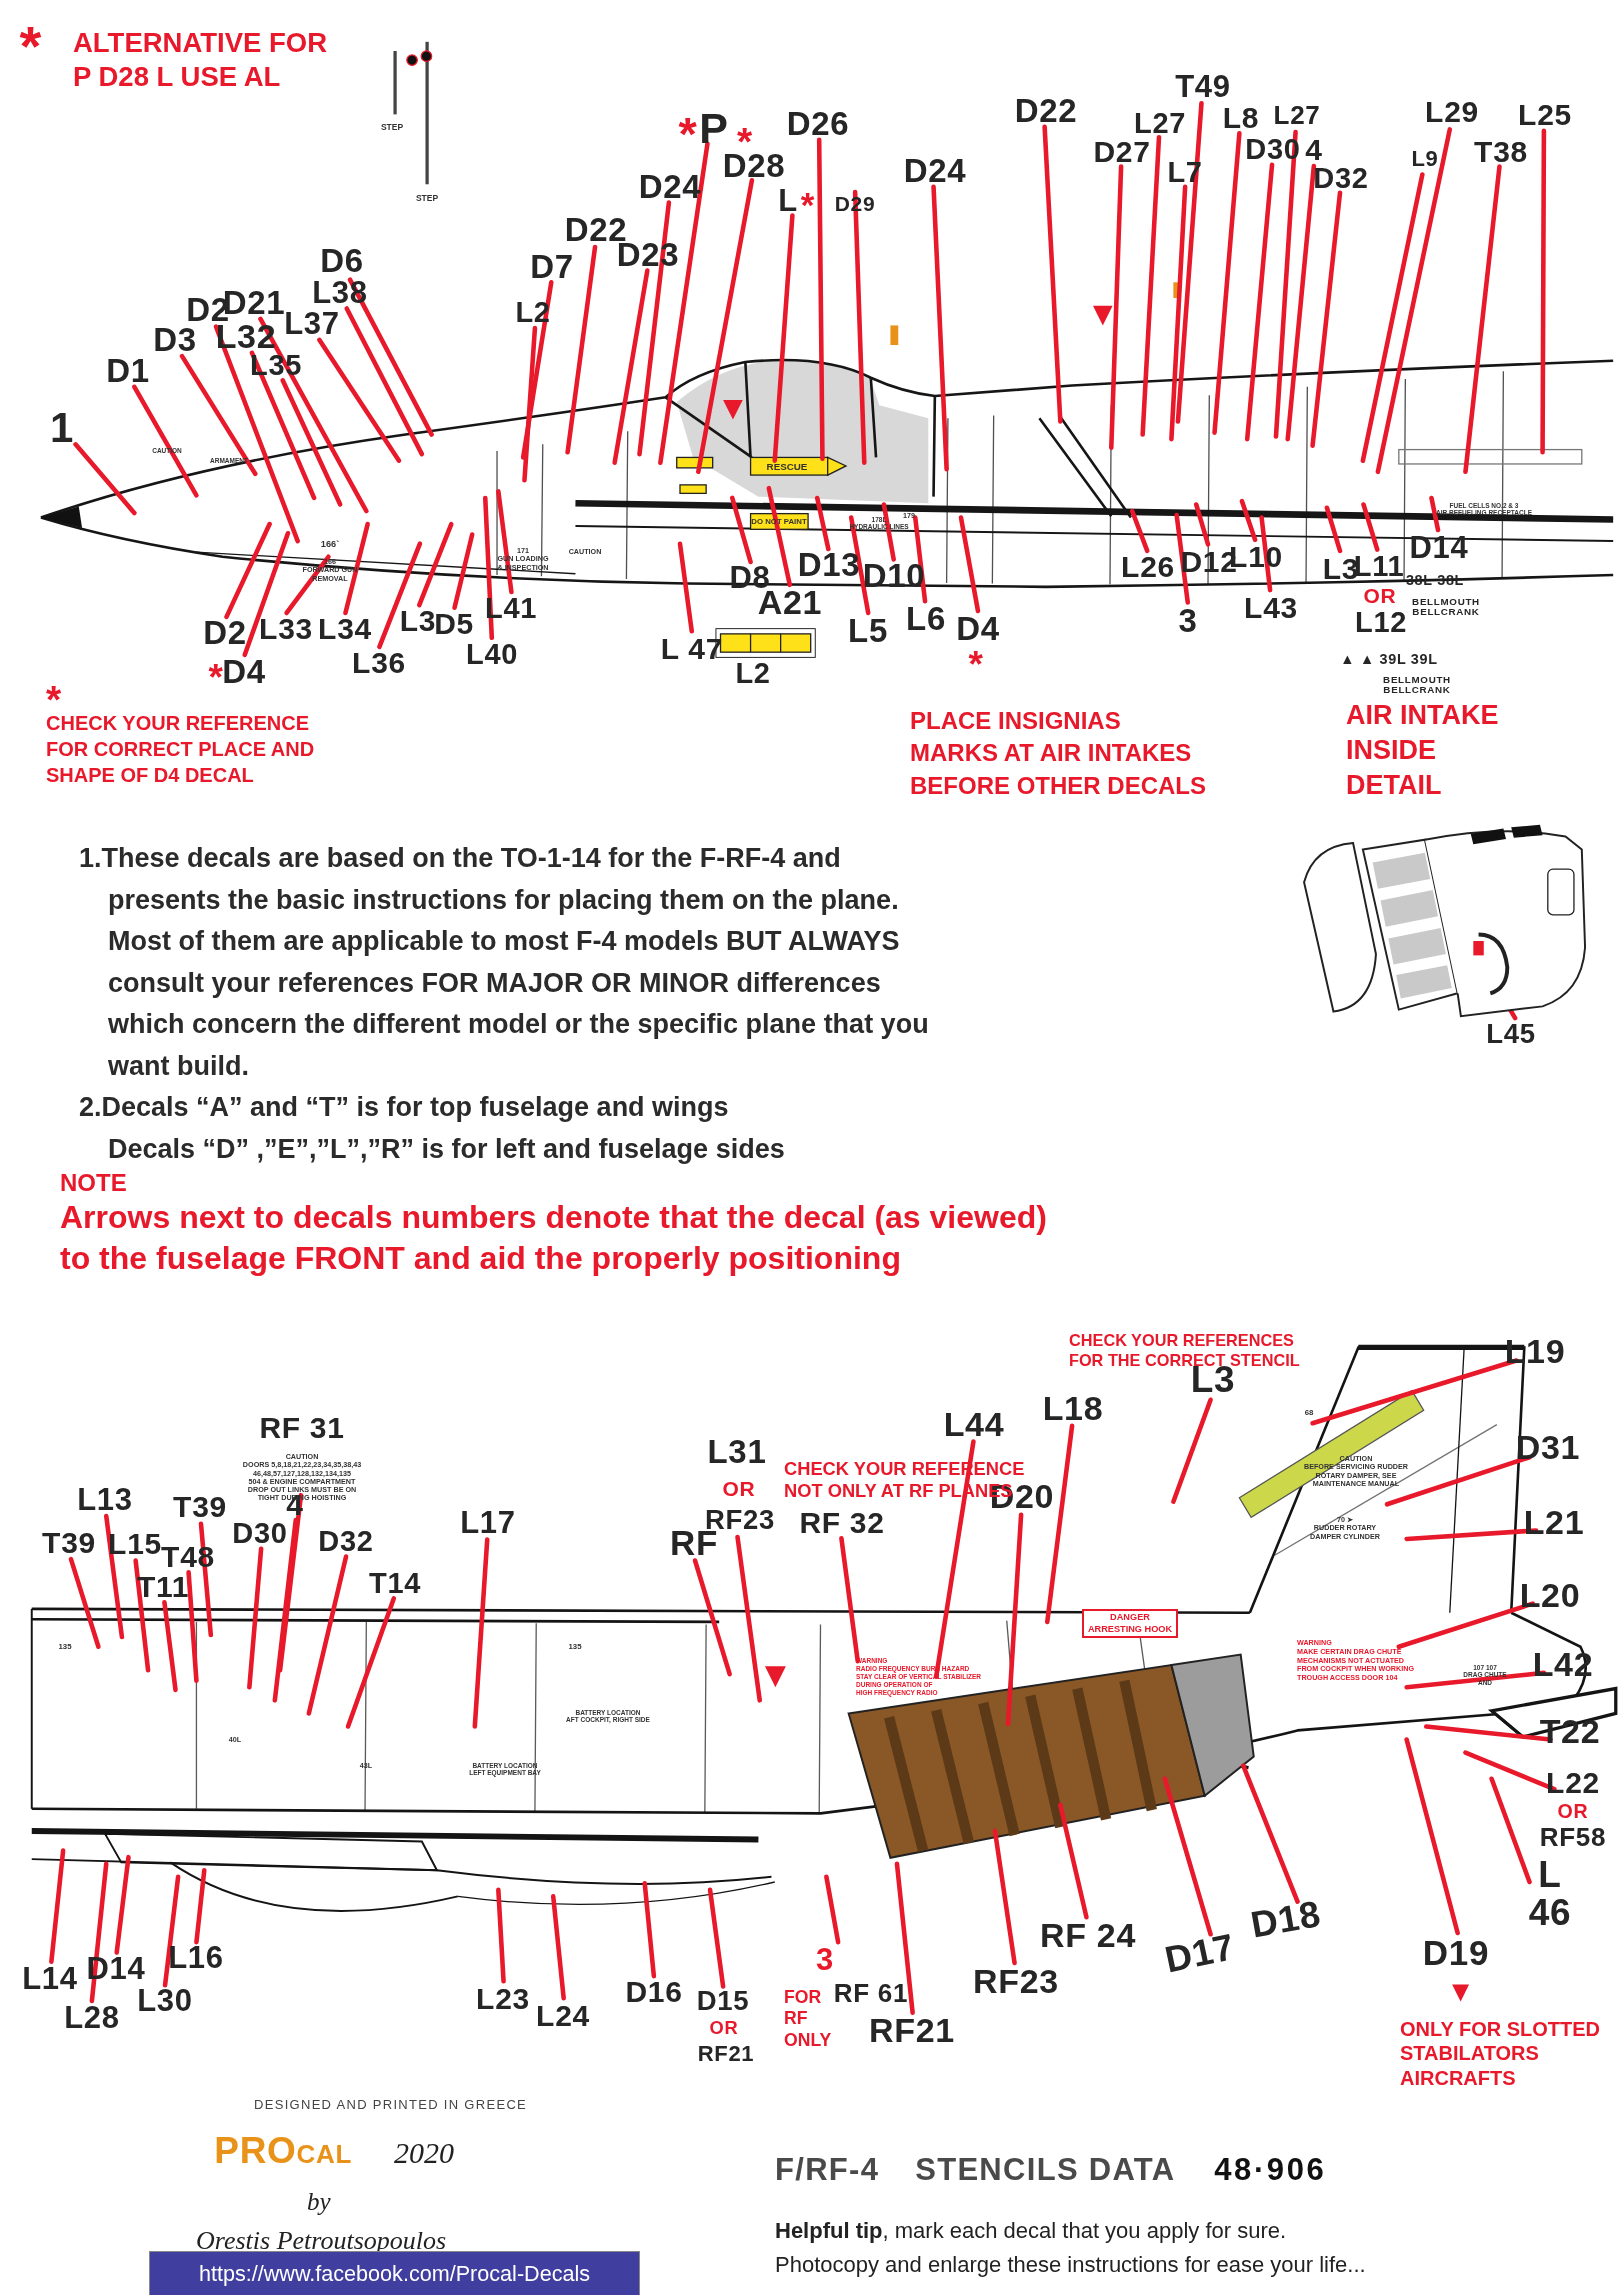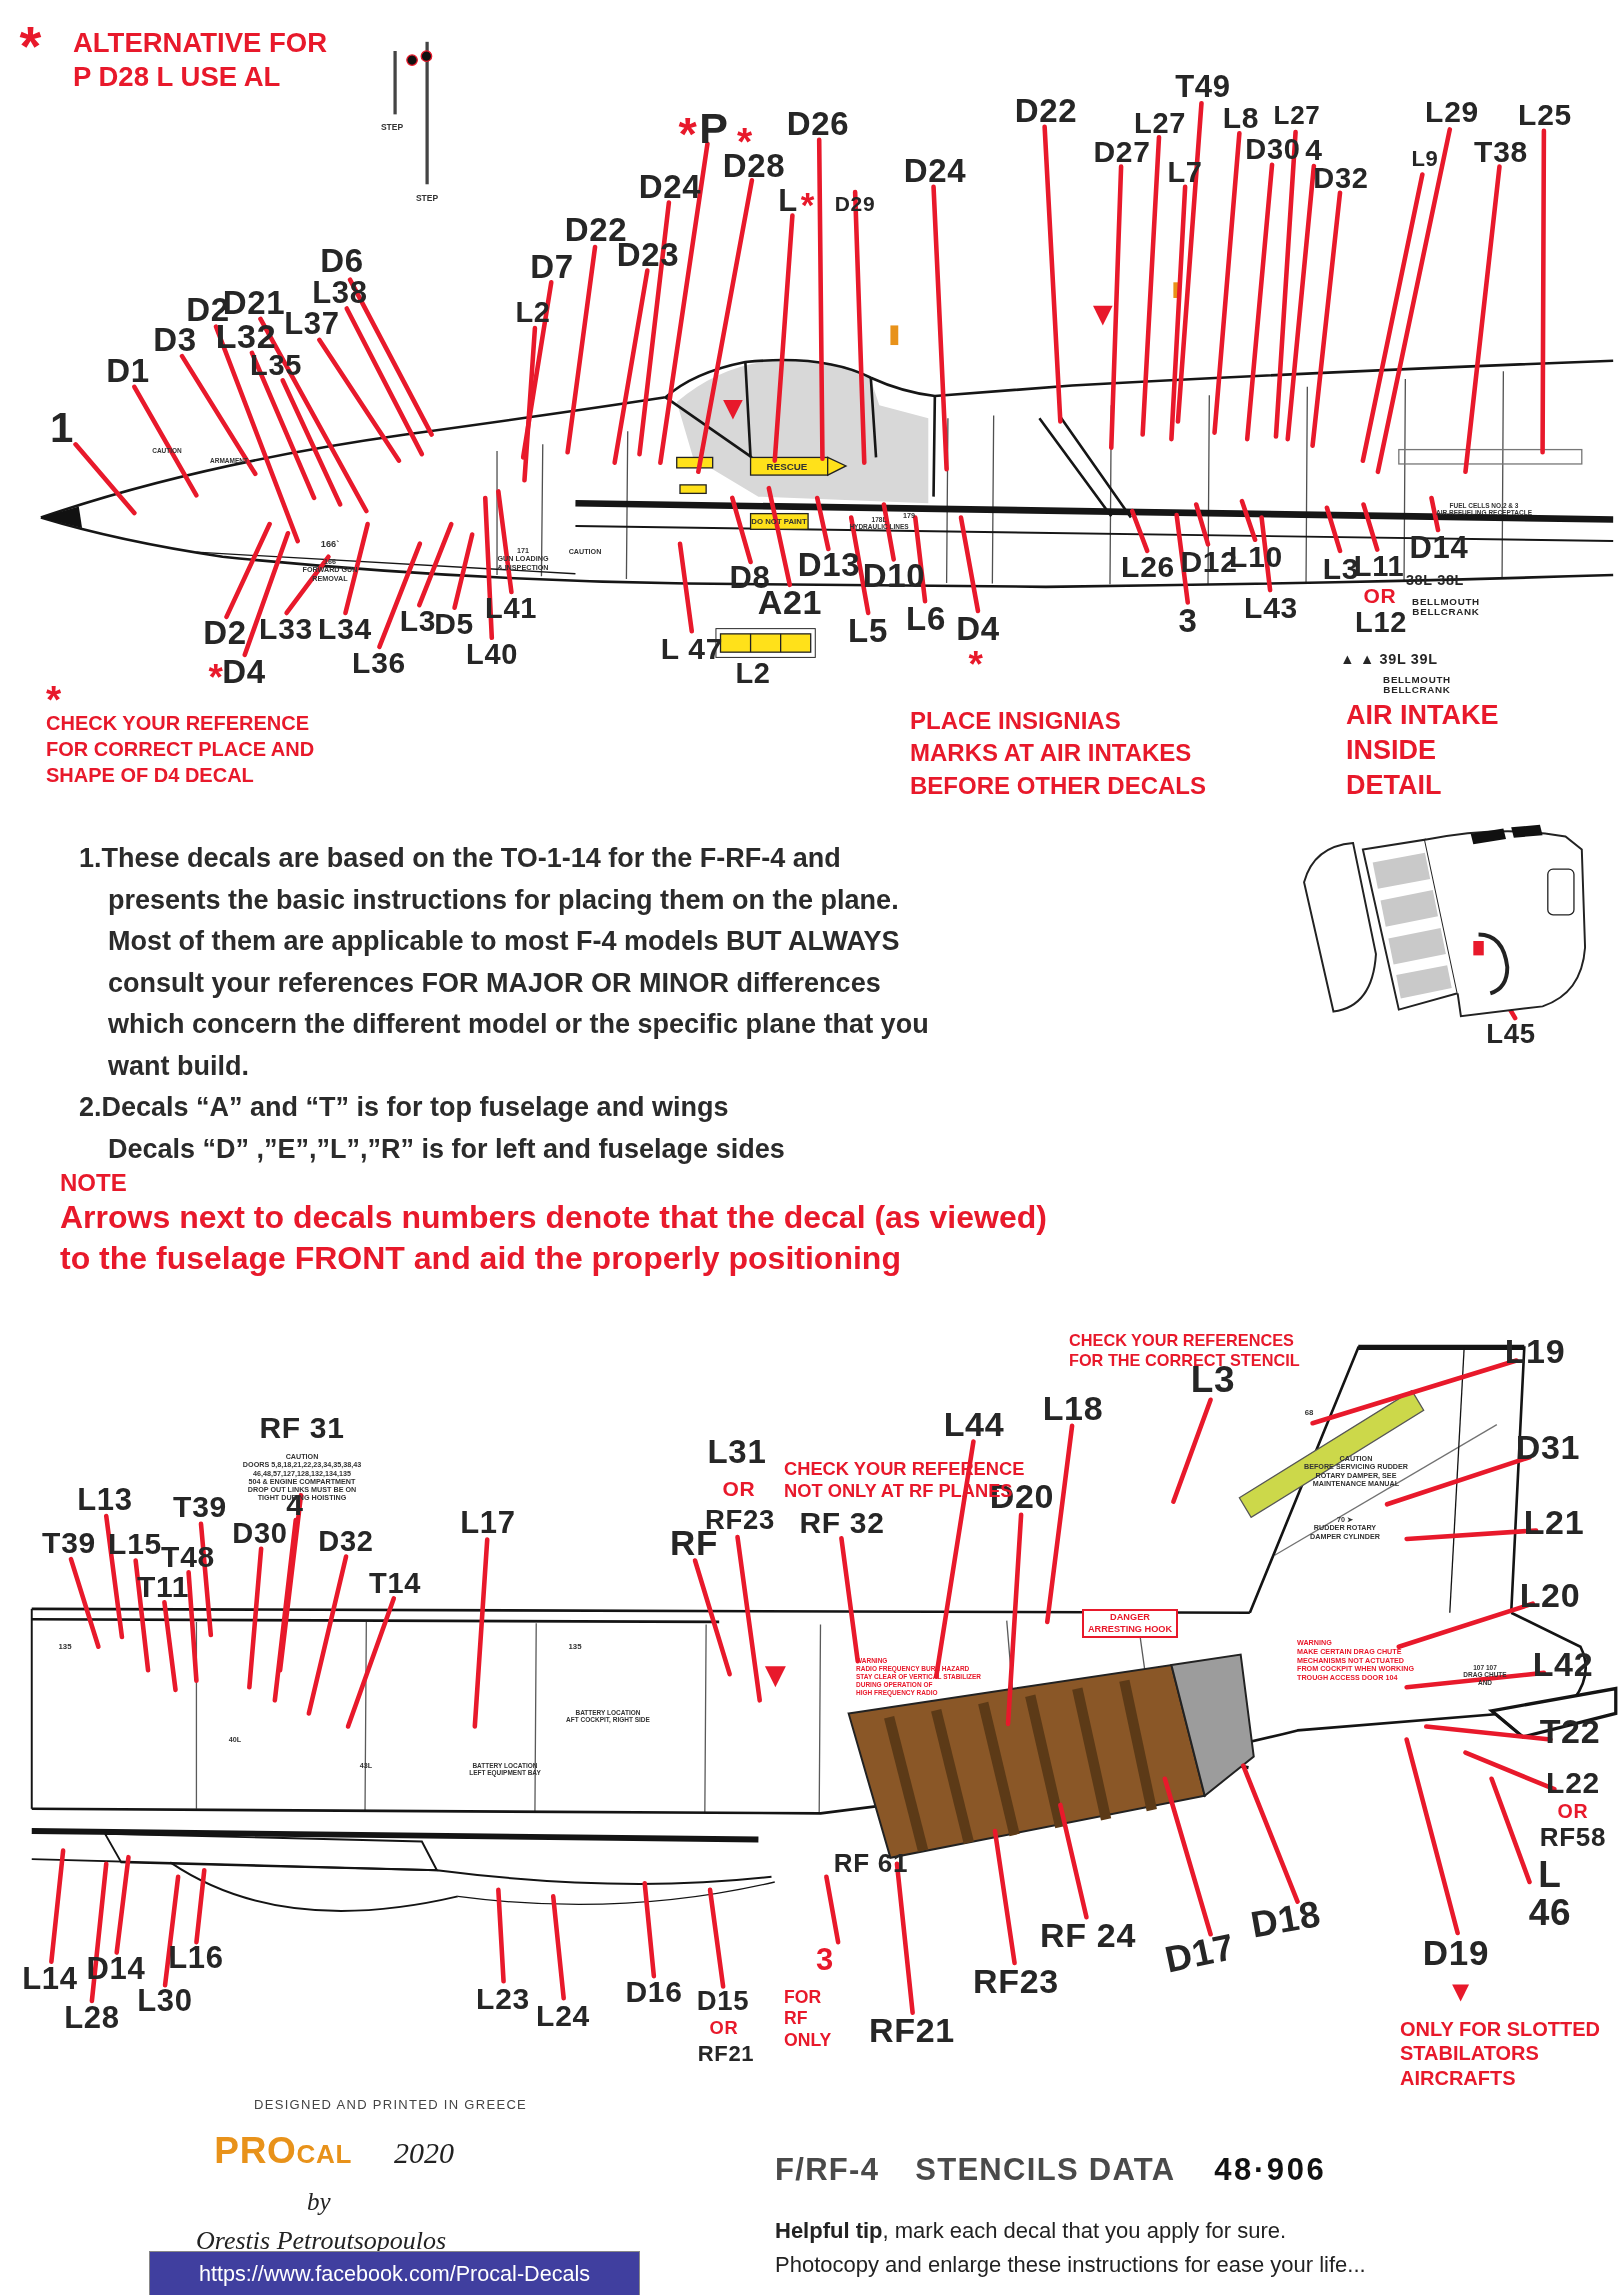--- a/index.html
+++ b/index.html
@@ -388,21 +388,21 @@
       <span class="lbl" style="left: 1573px; top: 1838px; font-size: 26px;">RF58</span>
       <span class="lbl" style="left: 1550px; top: 1894px; font-size: 37px;">L 46</span>
       <span class="lbl" style="left: 1456px; top: 1953px; font-size: 35px;">D19</span>
       <span class="lbl red" style="left: 1461px; top: 1991px; font-size: 29px;">▼</span>
       <span class="lbl" style="left: 1286px; top: 1920px; font-size: 37px; transform: translate(-50%, -50%) rotate(-10deg);">D18</span>
       <span class="lbl" style="left: 1200px; top: 1954px; font-size: 37px; transform: translate(-50%, -50%) rotate(-12deg);">D17</span>
       <span class="lbl" style="left: 1088px; top: 1936px; font-size: 34px;">RF 24</span>
       <span class="lbl" style="left: 1016px; top: 1982px; font-size: 34px;">RF23</span>
       <span class="lbl" style="left: 912px; top: 2031px; font-size: 34px;">RF21</span>
       <span class="lbl red" style="left: 825px; top: 1960px; font-size: 31px;">3</span>
-      <span class="lbl" style="left: 871px; top: 1864px; font-size: 26px;">RF 61</span>
+      <span class="lbl" style="left: 871px; top: 1994px; font-size: 26px;">RF 61</span>
       <span class="lbl" style="left: 723px; top: 2001px; font-size: 27.5px;">D15</span>
       <span class="lbl red" style="left: 724px; top: 2028px; font-size: 18.3px;">OR</span>
       <span class="lbl" style="left: 726px; top: 2054px; font-size: 22px;">RF21</span>
       <span class="lbl" style="left: 654px; top: 1992px; font-size: 30px;">D16</span>
       <span class="lbl" style="left: 563px; top: 2016px; font-size: 30px;">L24</span>
       <span class="lbl" style="left: 503px; top: 1999px; font-size: 30px;">L23</span>
       <span class="lbl" style="left: 196px; top: 1958px; font-size: 31px;">L16</span>
       <span class="lbl" style="left: 165px; top: 2001px; font-size: 31px;">L30</span>
       <span class="lbl" style="left: 116px; top: 1969px; font-size: 31px;">D14</span>
       <span class="lbl" style="left: 92px; top: 2018px; font-size: 31px;">L28</span>

